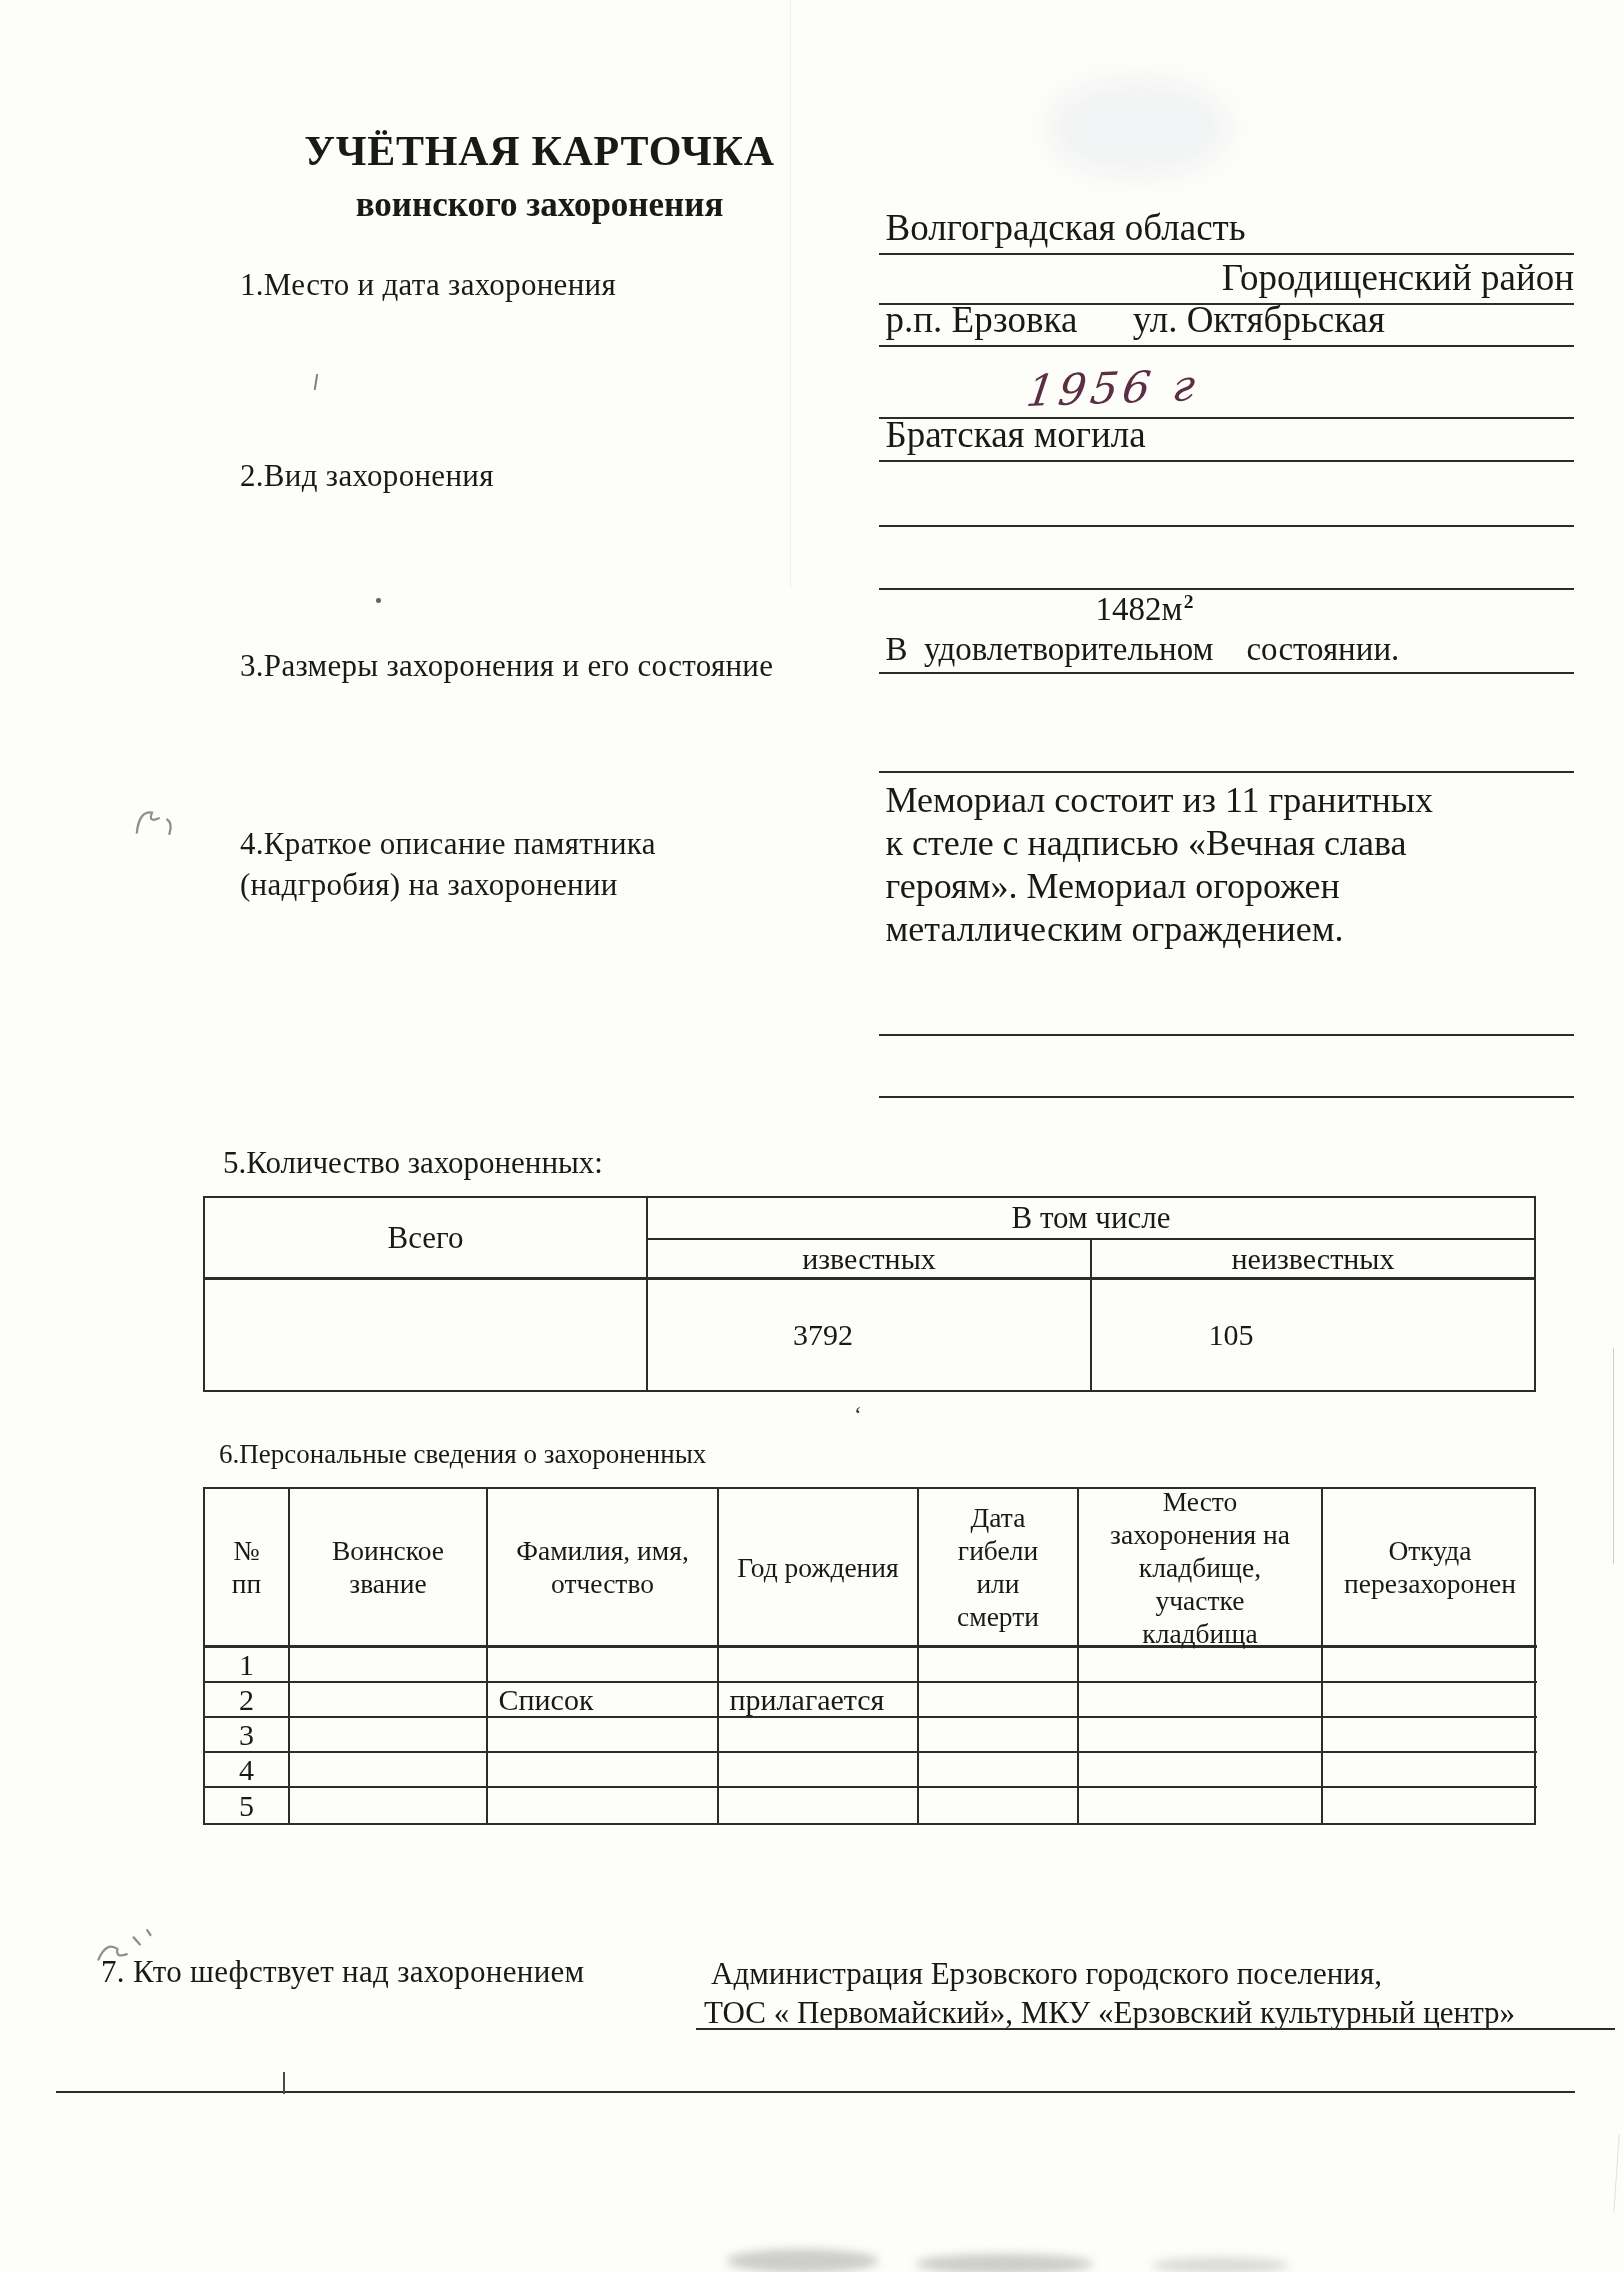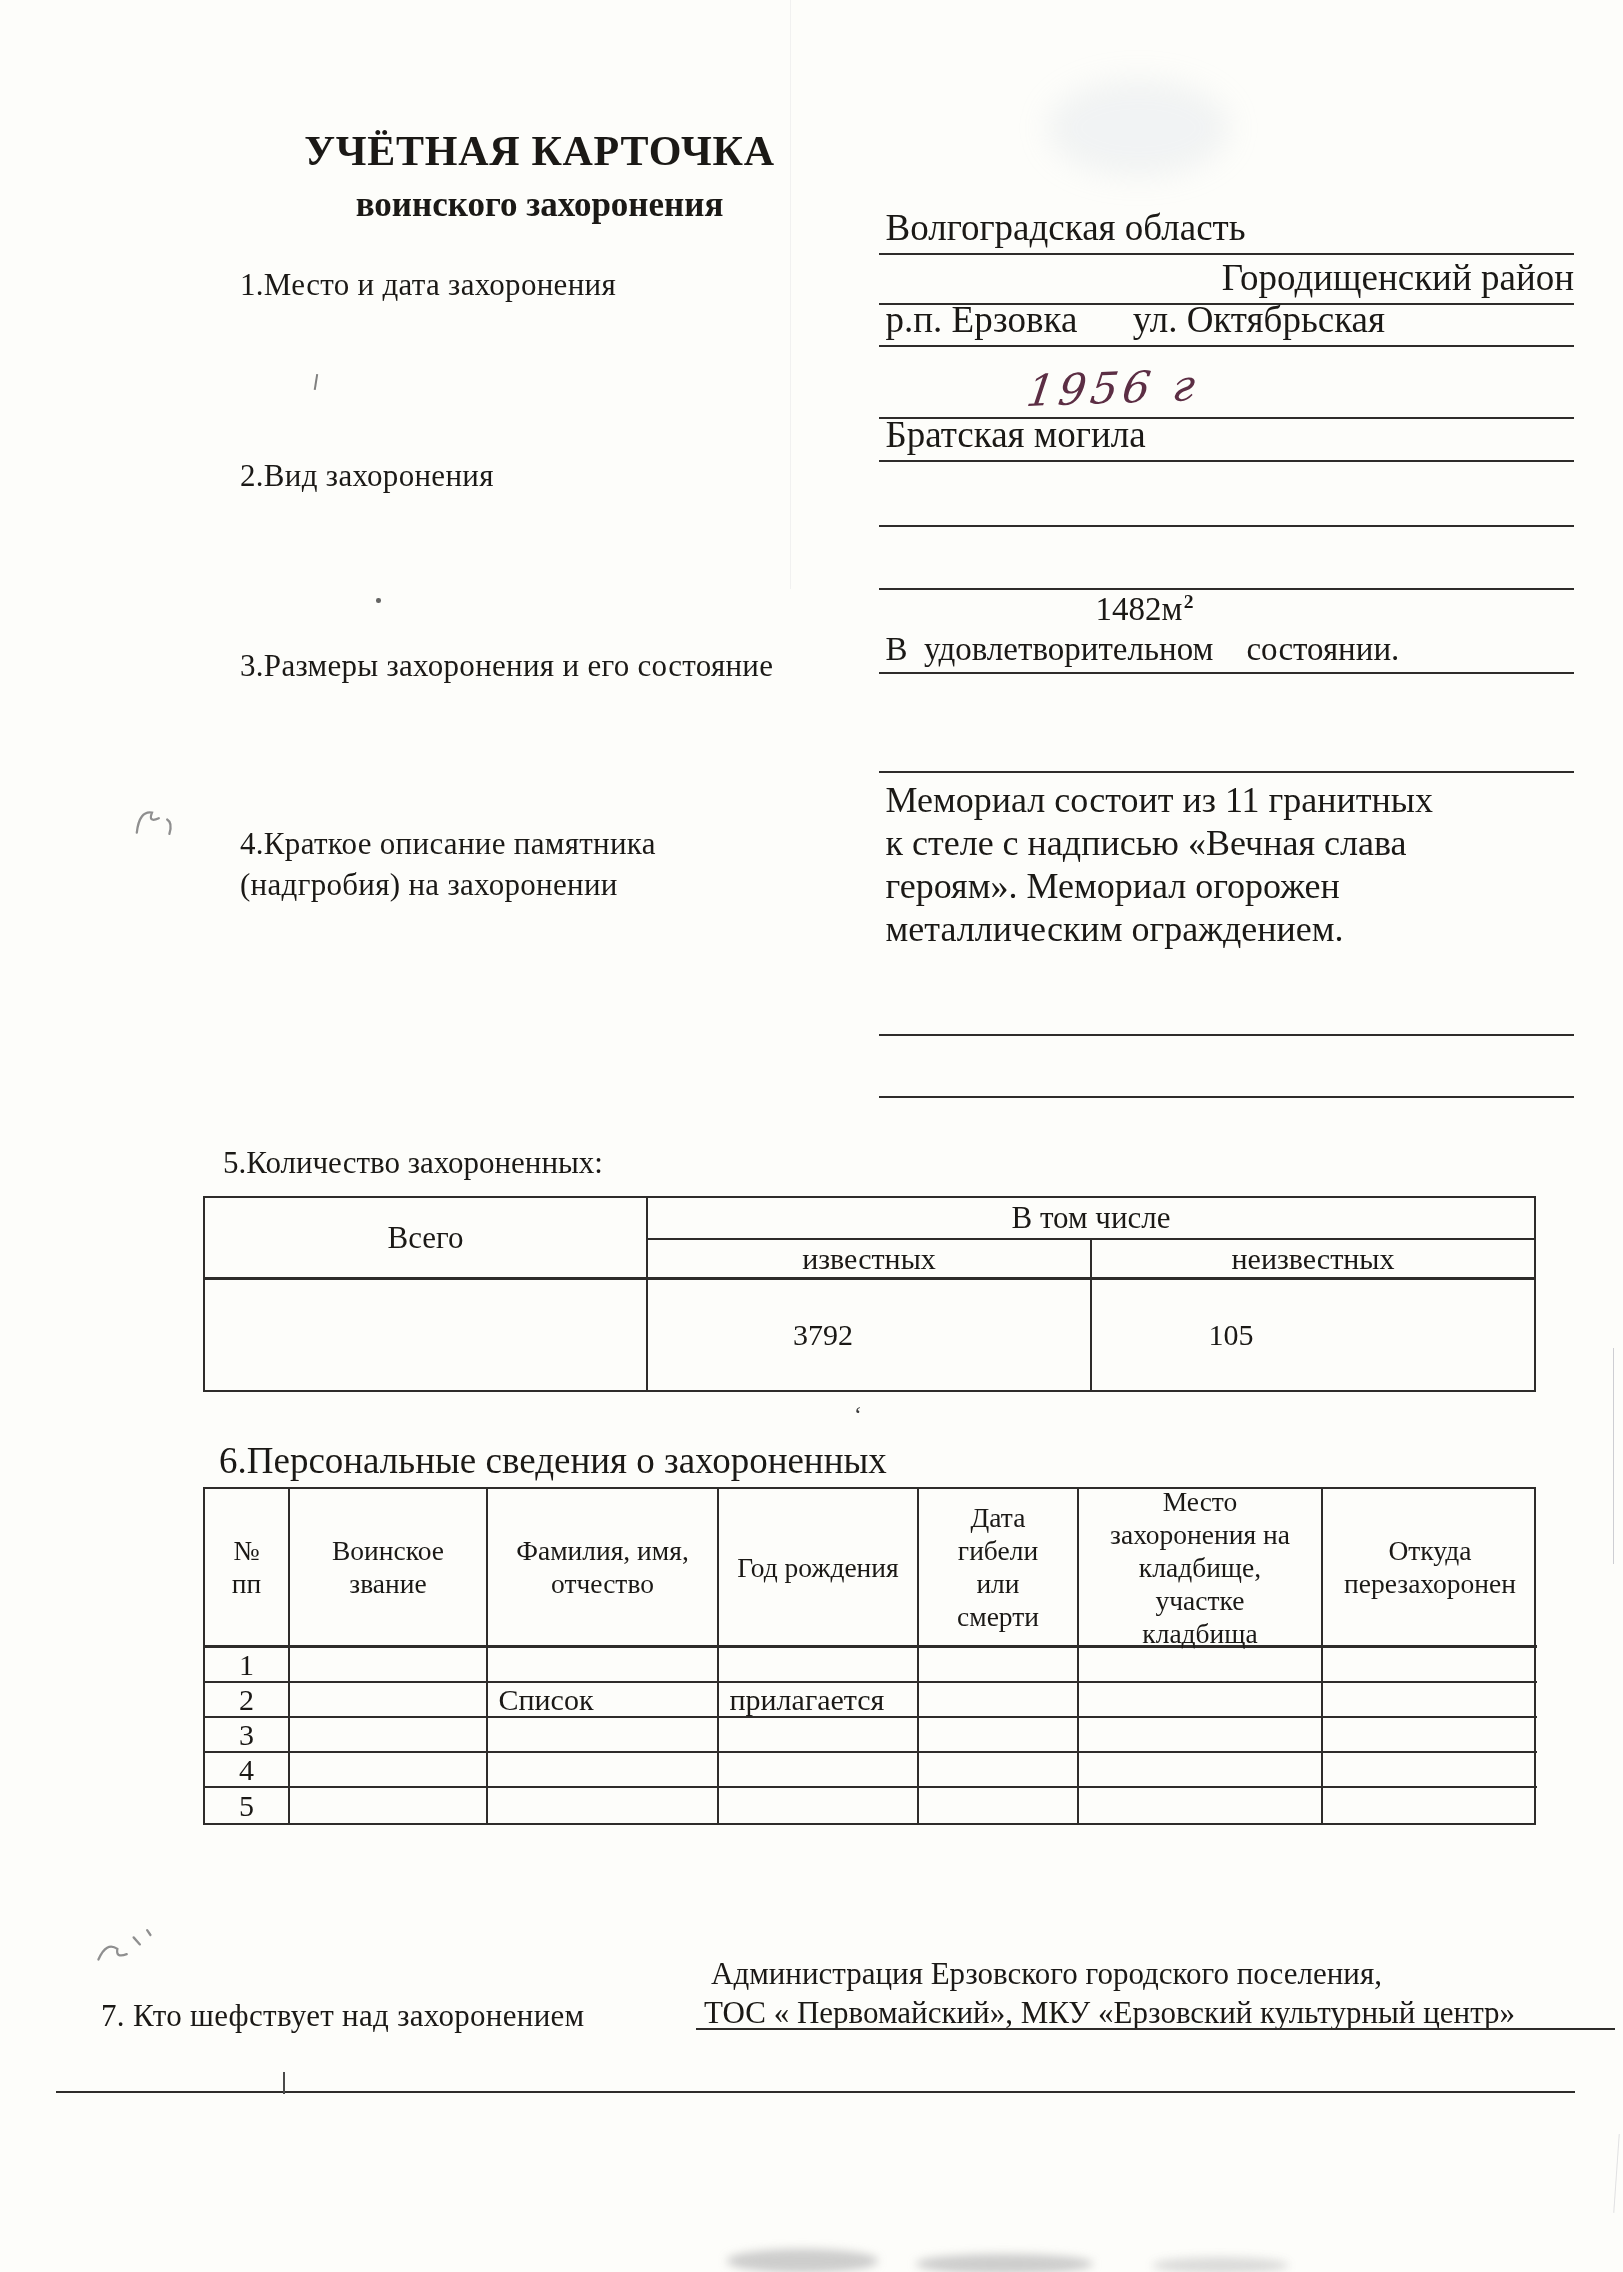--- a/index.html
+++ b/index.html
@@ -79,22 +79,22 @@
     <div class="title">УЧЁТНАЯ КАРТОЧКА</div>
     <div class="subtitle">воинского захоронения</div>
   </div>
 
   <div class="abs lbl" style="left:240px;top:267px;">1.Место и дата захоронения</div>
   <div class="abs lbl" style="left:240px;top:458px;">2.Вид захоронения</div>
   <div class="abs lbl" style="left:240px;top:648px;">3.Размеры захоронения и его состояние</div>
   <div class="abs lbl" style="left:240px;top:826px;">4.Краткое описание памятника</div>
   <div class="abs lbl" style="left:240px;top:867px;">(надгробия) на захоронении</div>
   <div class="abs" style="left:223px;top:1145px;font-size:31px;">5.Количество захороненных:</div>
-  <div class="abs" style="left:219px;top:1439px;font-size:37px;">6.Персональные сведения о захороненных</div>
-  <div class="abs lbl" style="left:101px;top:1954px;margin-top:44px;">7. Кто шефствует над захоронением</div>
+  <div class="abs" style="left:219px;top:1439px;font-size:27px;">6.Персональные сведения о захороненных</div>
+  <div class="abs lbl" style="left:101px;top:1954px;">7. Кто шефствует над захоронением</div>
 
   <div class="abs rrow uline val" style="top:212px;height:43px;">
     <span>Волгоградская область</span>
   </div>
   <div class="abs rrow uline val" style="top:263px;height:42px;justify-content:flex-end;">
     <span>Городищенский район</span>
   </div>
   <div class="abs rrow uline val" style="top:305px;height:42px;">
     <span class="pre">р.п. Ерзовка      ул. Октябрьская</span>
   </div>

